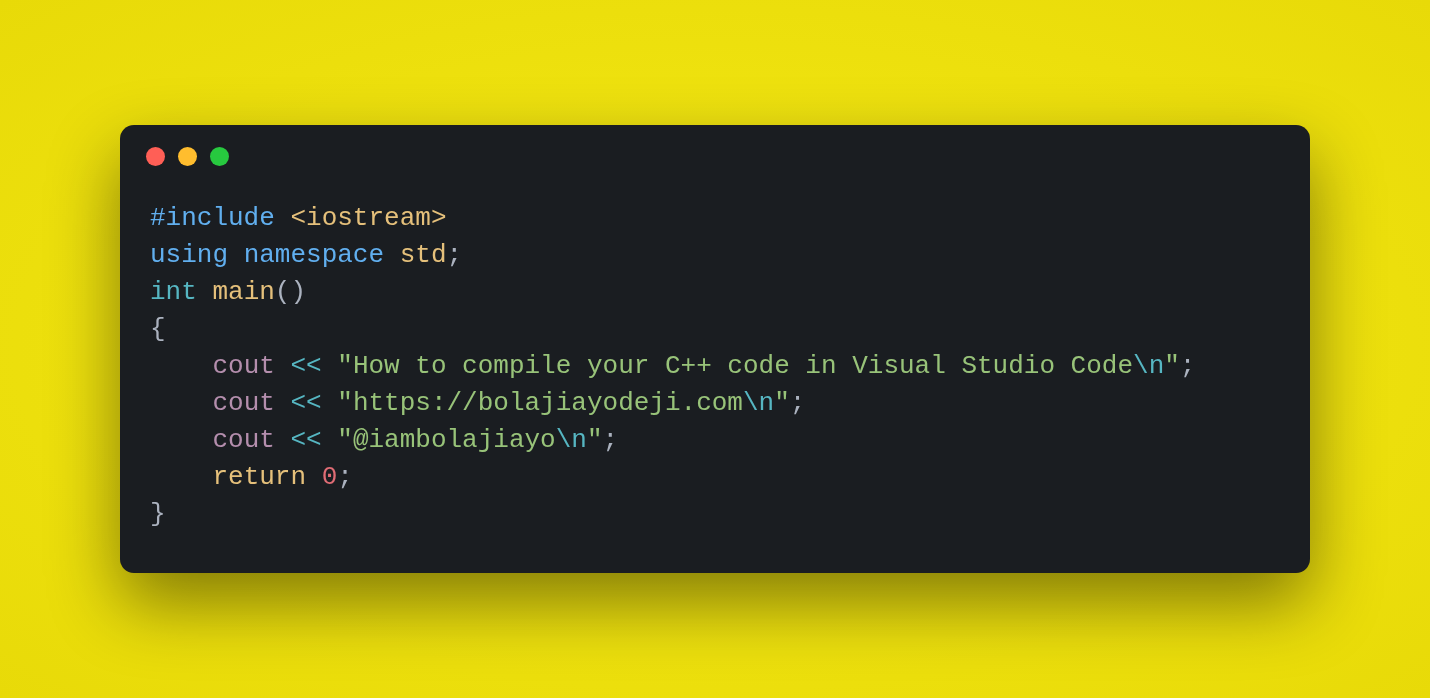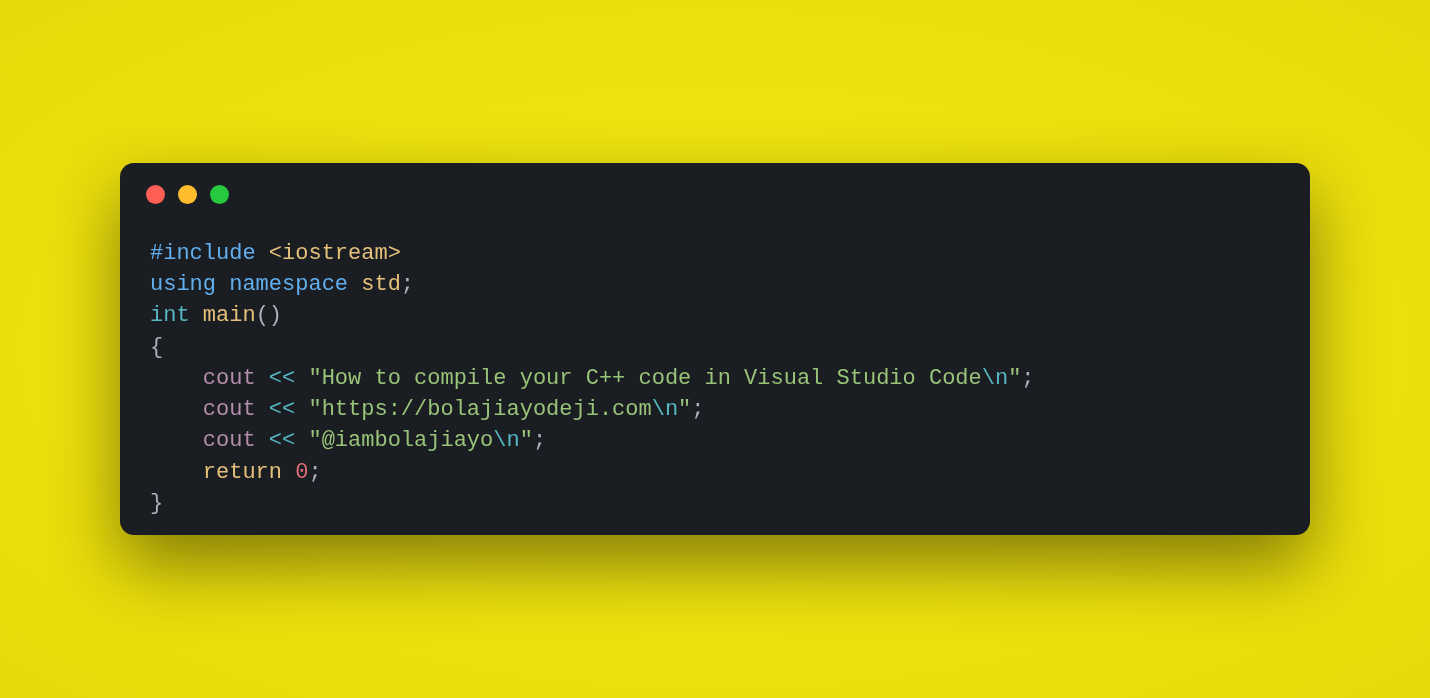--- a/index.html
+++ b/index.html
@@ -32,22 +32,22 @@
     }
     .dot {
       width: 19px;
       height: 19px;
       border-radius: 50%;
     }
     .dot-red { background: #ff5f56; }
     .dot-yellow { background: #ffbd2e; }
     .dot-green { background: #27c93f; }
     .code-body {
-      padding: 24px 30px 16px 30px;
-      font-size: 22px;
+      padding: 24px 30px 40px 30px;
+      font-size: 26px;
       line-height: 1.42;
       color: #e6e1dc;
       white-space: pre;
     }
     .c-preproc-inc { color: #61afef; }
     .c-angle { color: #e5c07b; }
     .c-iostream { color: #e5c07b; }
     .c-keyword { color: #61afef; }
     .c-keywordtype { color: #56b6c2; }
     .c-namespace { color: #e5c07b; }

